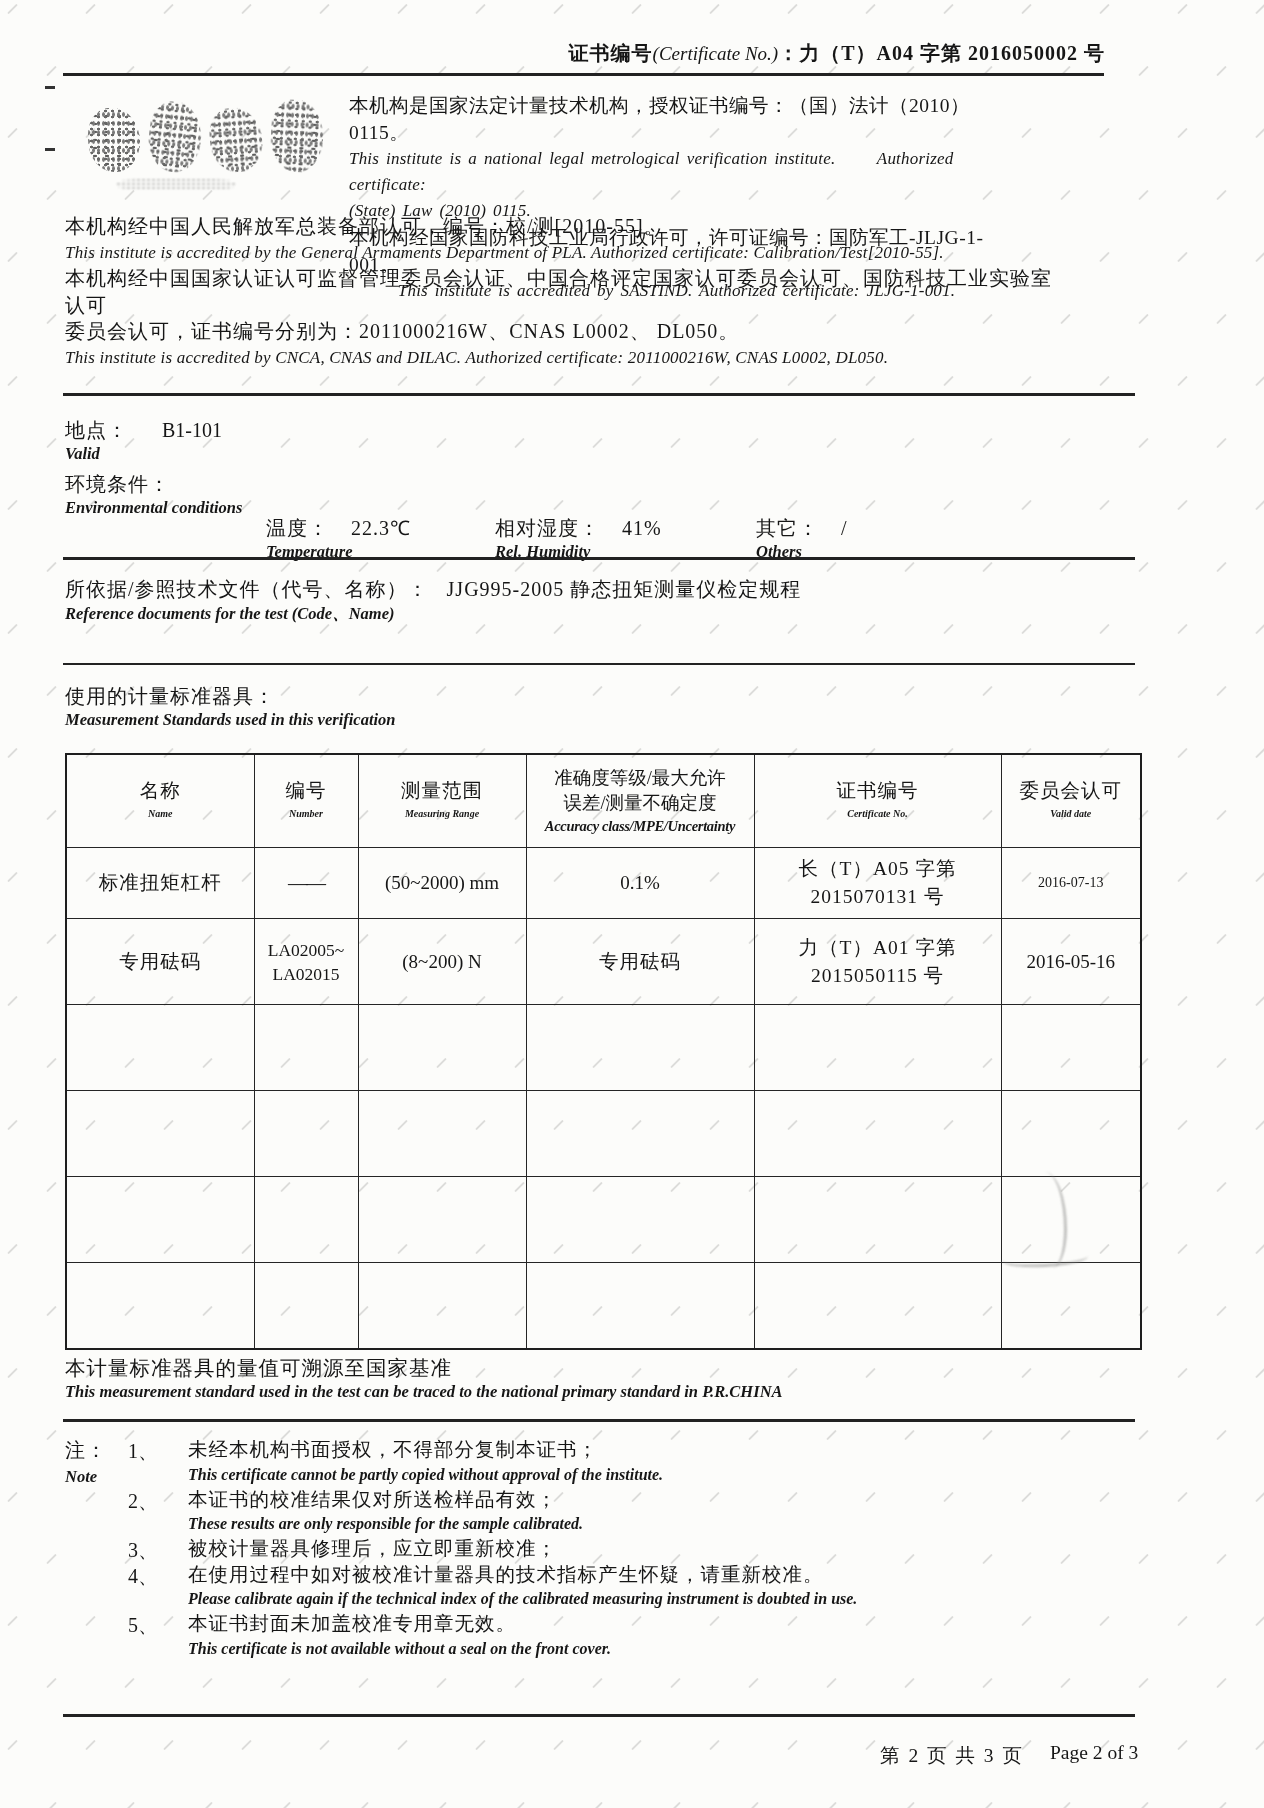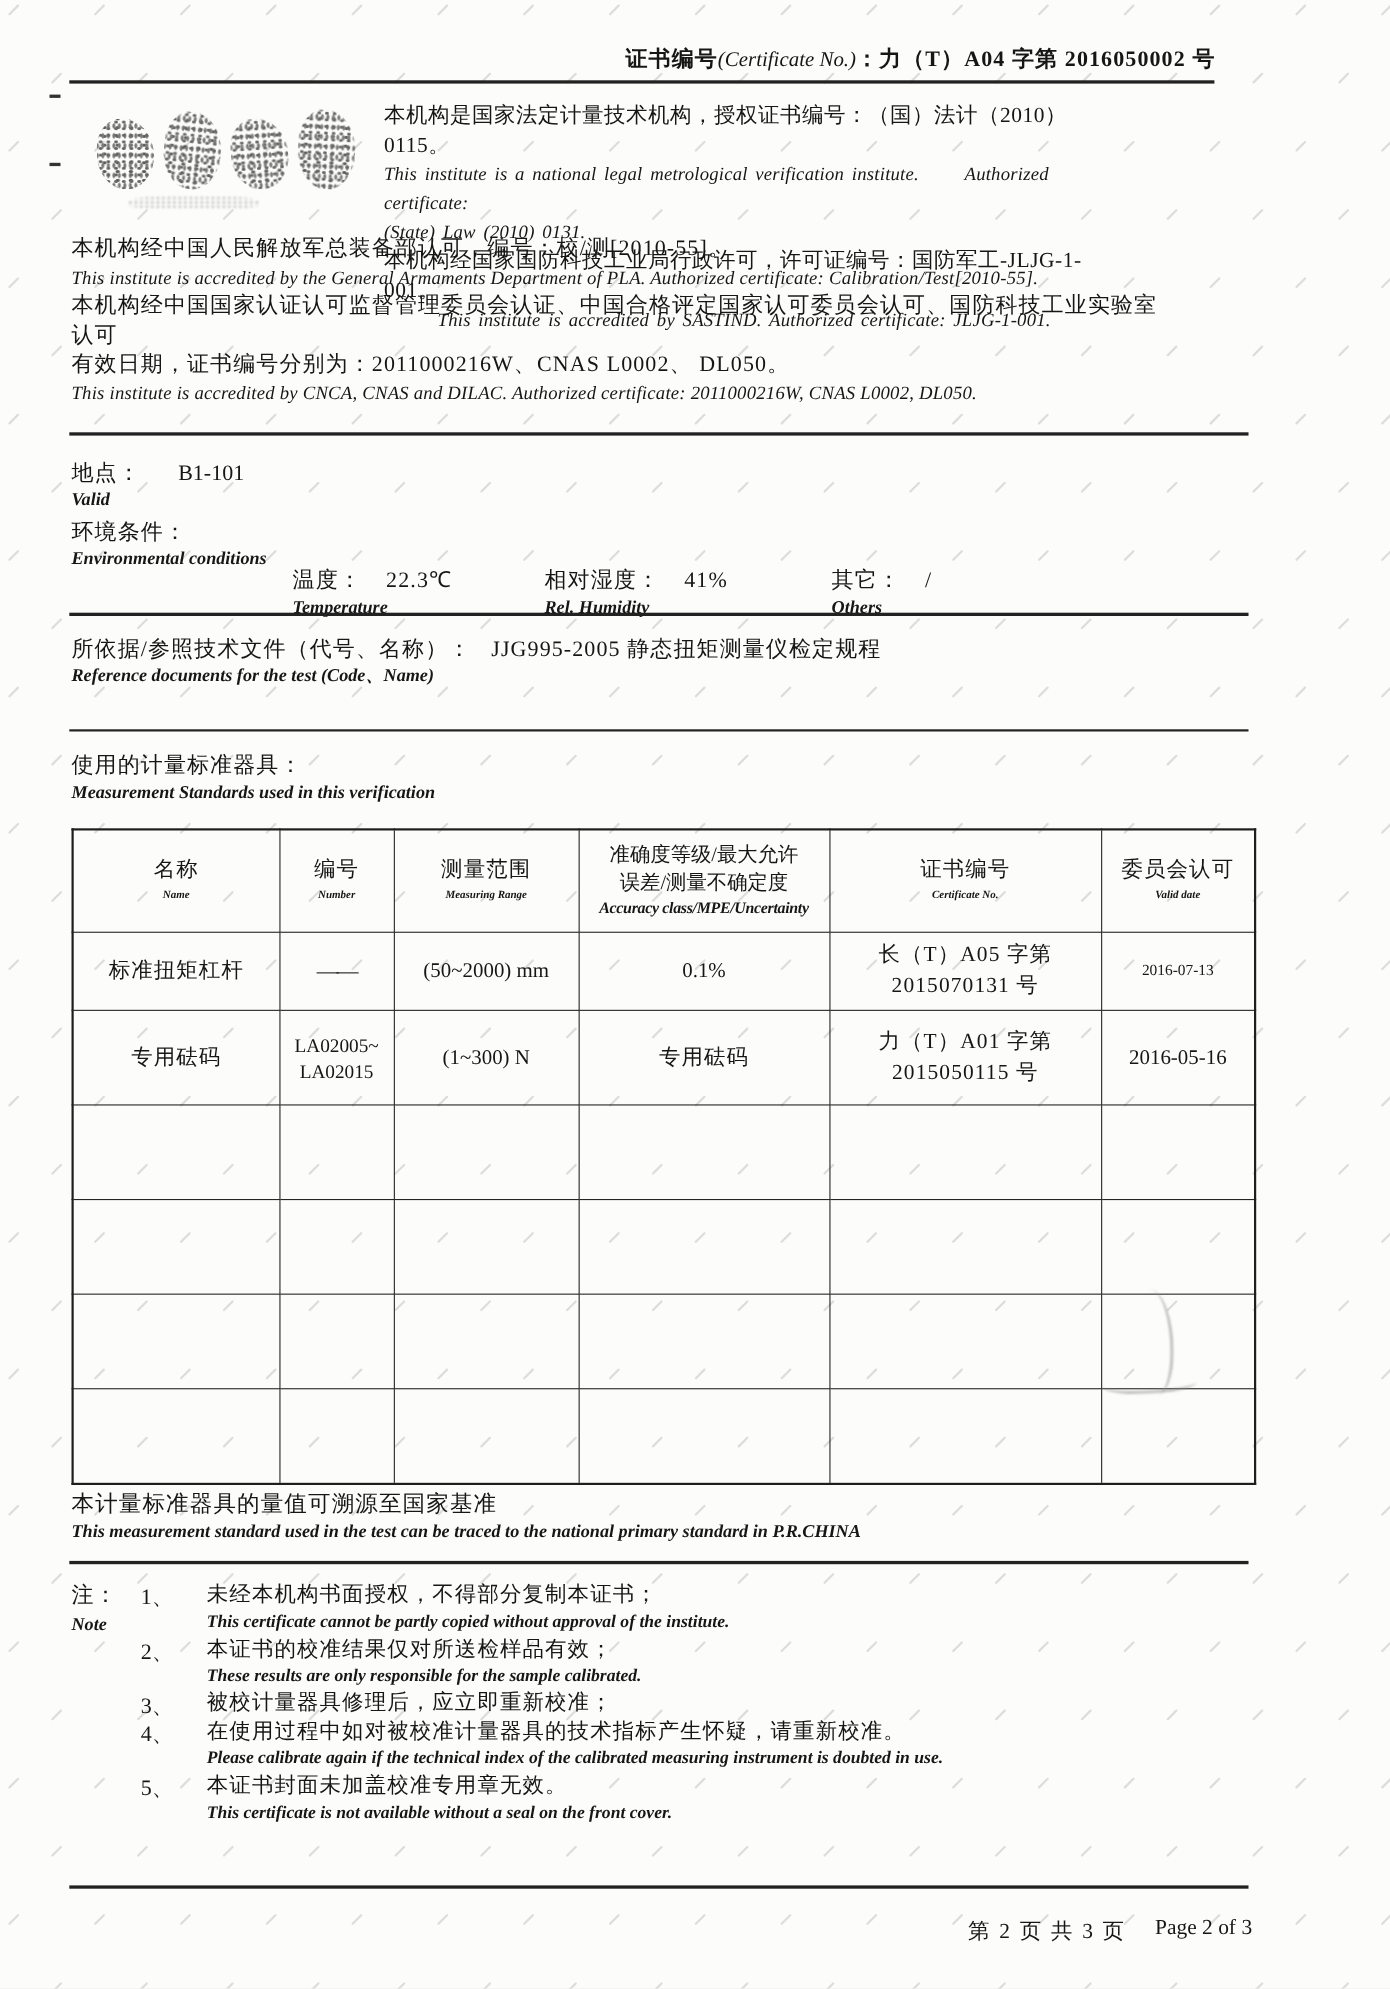--- a/index.html
+++ b/index.html
@@ -618,30 +618,30 @@
     <div class="rule hr-header"></div>
 
     <div class="stamp">
       <span class="stamp-glyph"></span><span class="stamp-glyph"></span><span class="stamp-glyph"></span><span class="stamp-glyph"></span>
       <span class="stamp-sub"></span>
     </div>
 
     <div class="intro">
       <div class="zh">本机构是国家法定计量技术机构，授权证书编号：（国）法计（2010）0115。</div>
       <div class="it">This institute is a national legal metrological verification institute.      Authorized certificate:
-(State) Law (2010) 0131.</div>
+(State) Law (2010) 0115.</div>
       <div class="zh">本机构经国家国防科技工业局行政许可，许可证编号：国防军工-JLJG-1-001。</div>
       <div class="it" style="text-align:center;">This institute is accredited by SASTIND. Authorized certificate: JLJG-1-001.</div>
     </div>
 
     <div class="accred2">
       <div class="zh">本机构经中国人民解放军总装备部认可，编号：校/测[2010-55]。</div>
       <div class="it">This institute is accredited by the General Armaments Department of PLA. Authorized certificate: Calibration/Test[2010-55].</div>
       <div class="zh">本机构经中国国家认证认可监督管理委员会认证、中国合格评定国家认可委员会认可、国防科技工业实验室认可</div>
-      <div class="zh">有效日期，证书编号分别为：2011000216W、CNAS L0002、 DL050。</div>
+      <div class="zh">委员会认可，证书编号分别为：2011000216W、CNAS L0002、 DL050。</div>
       <div class="it">This institute is accredited by CNCA, CNAS and DILAC. Authorized certificate: 2011000216W, CNAS L0002, DL050.</div>
     </div>
 
     <div class="rule hr-1"></div>
 
     <div class="abs locus">
       <span class="zh">地点：</span><span class="val">B1-101</span>
       <div class="itb">Valid</div>
     </div>
 
@@ -725,21 +725,21 @@
           <div class="cell-zh">2015070131 号</div>
         </td>
         <td class="cell-num" style="font-size:14px;">2016-07-13</td>
       </tr>
       <tr class="r2">
         <td class="cell-zh">专用砝码</td>
         <td>
           <div class="cell-num">LA02005~</div>
           <div class="cell-num">LA02015</div>
         </td>
-        <td class="cell-num" style="font-size:19px;">(1~300) N</td>
+        <td class="cell-num" style="font-size:19px;">(8~200) N</td>
         <td class="cell-zh">专用砝码</td>
         <td>
           <div class="cell-zh">力（T）A01 字第</div>
           <div class="cell-zh">2015050115 号</div>
         </td>
         <td class="cell-num" style="font-size:19px;">2016-05-16</td>
       </tr>
       <tr class="empty">
             <td></td>
             <td></td>

